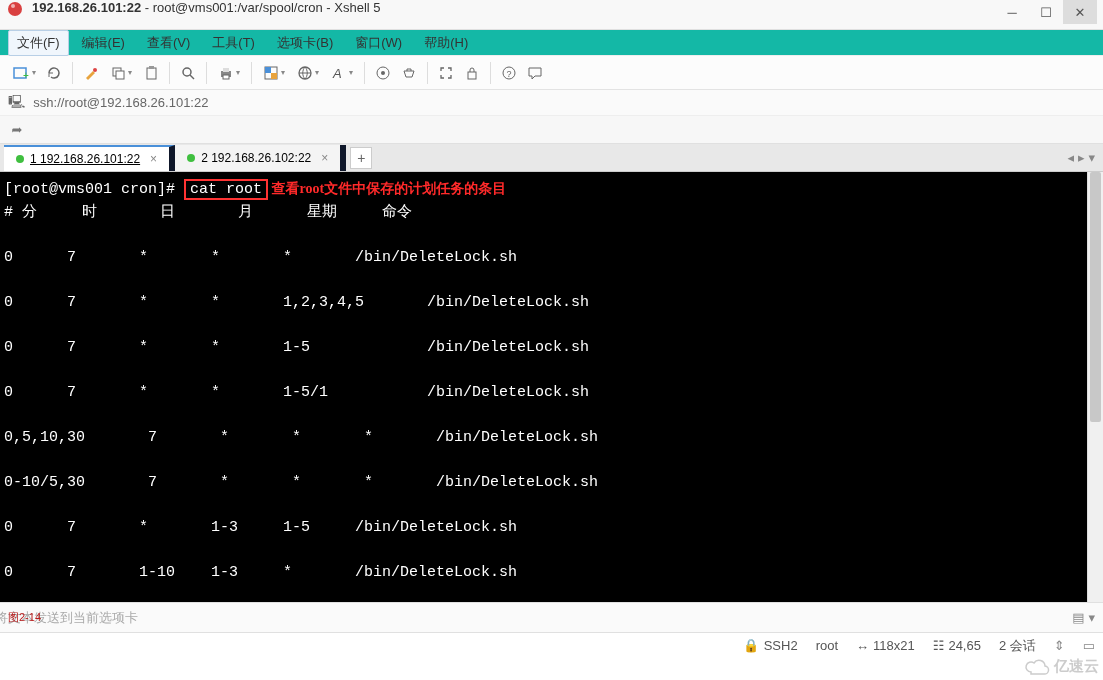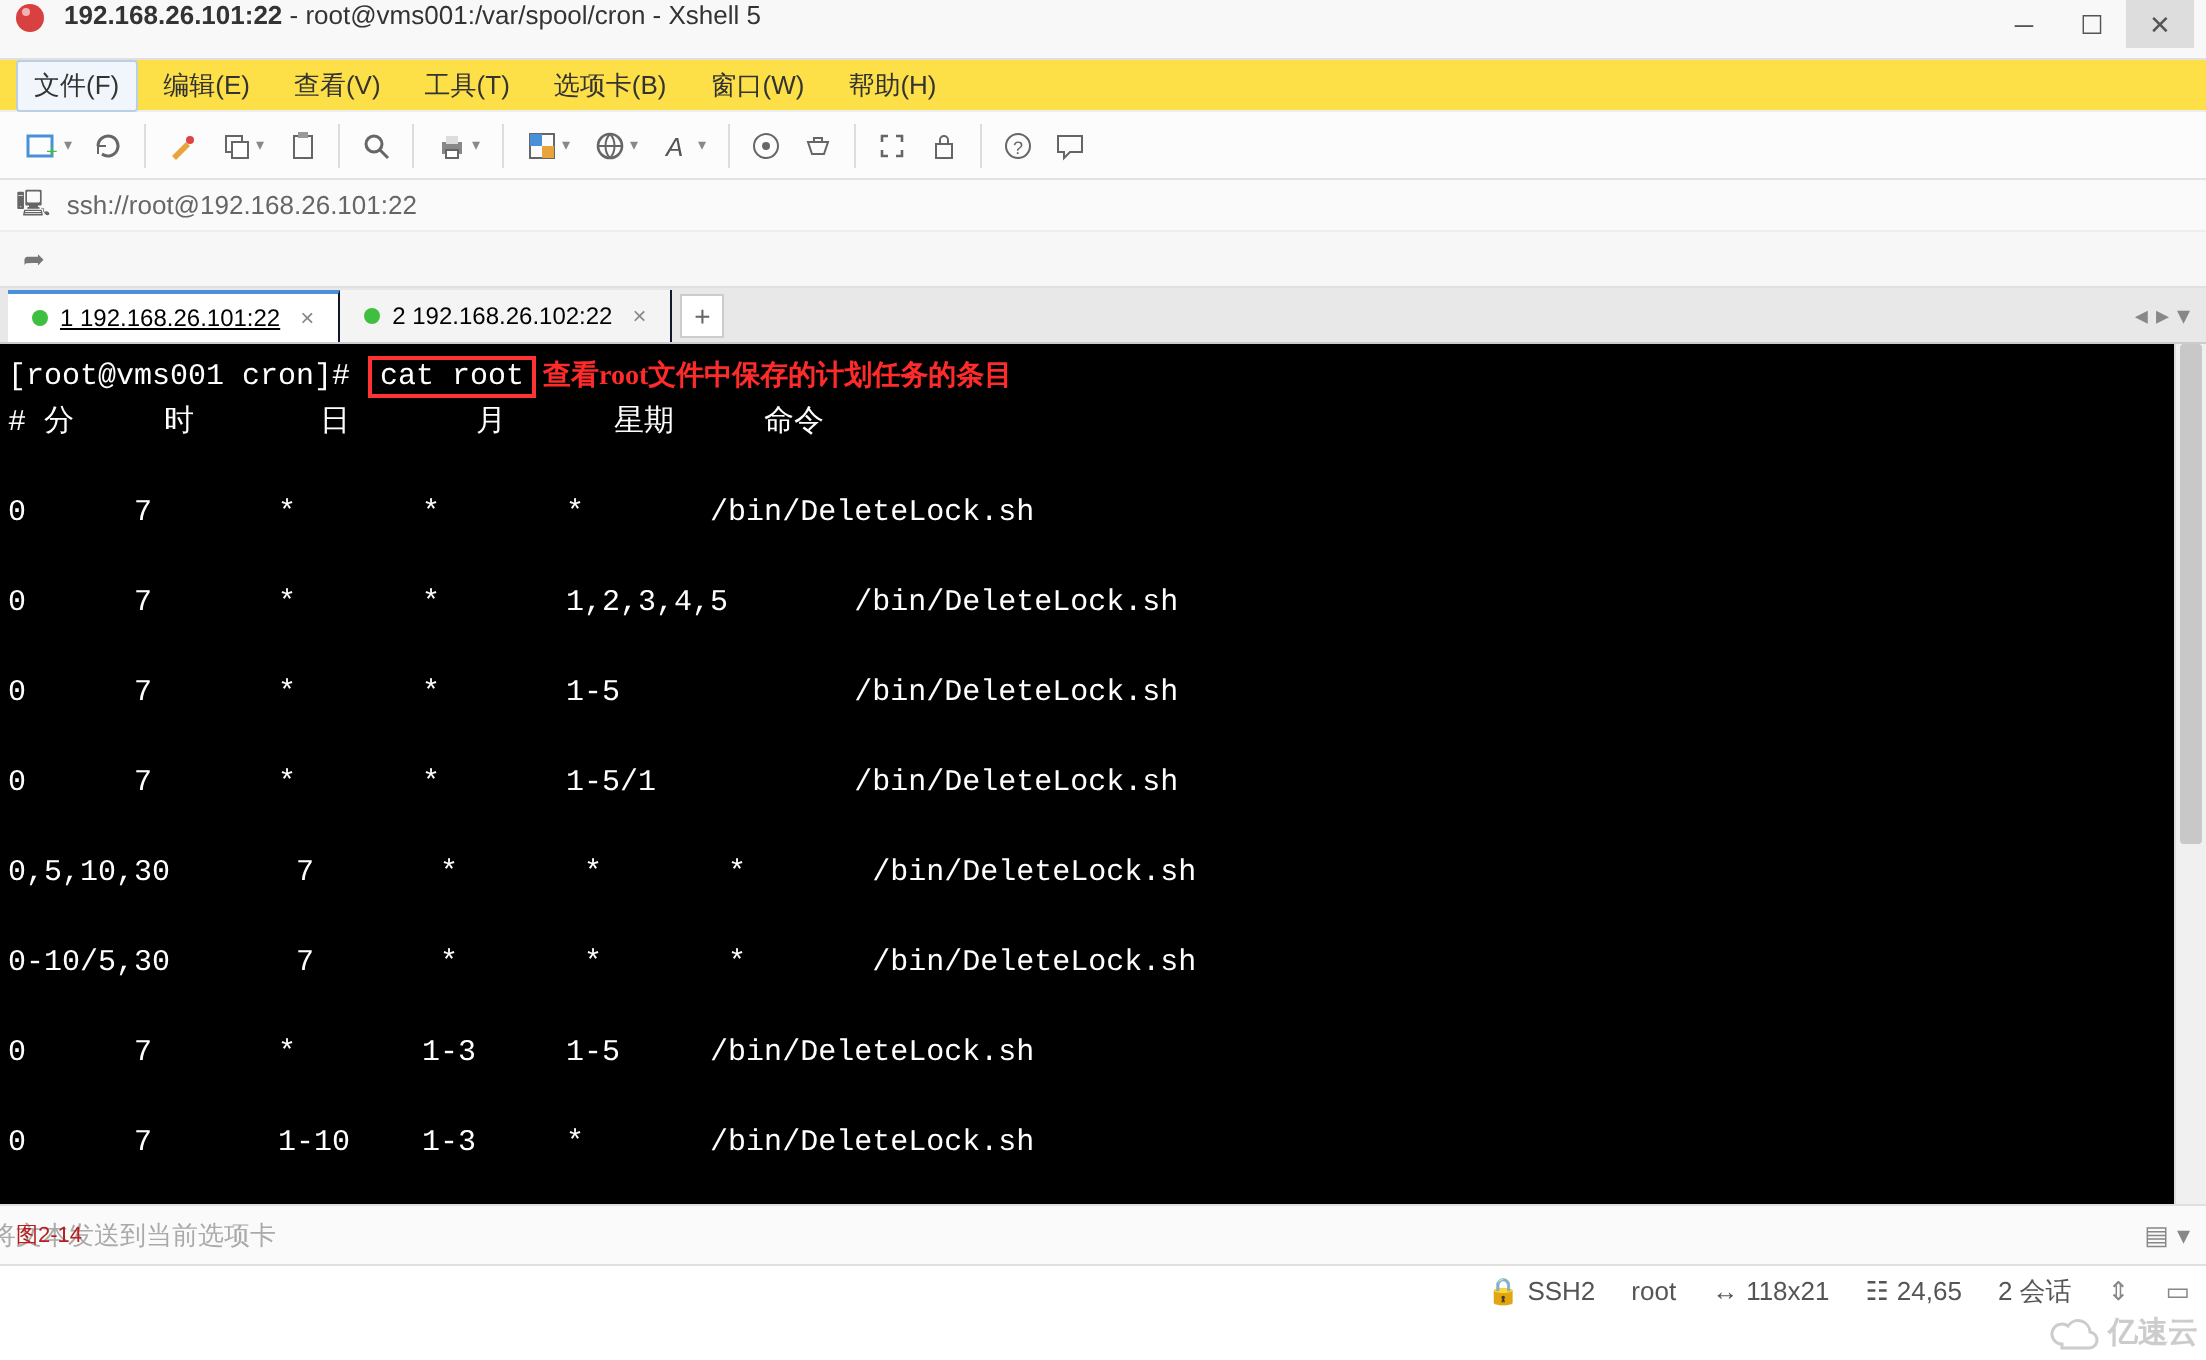--- a/index.html
+++ b/index.html
@@ -9,41 +9,41 @@
 .titlebar { height: 30px; background: #f8f8f8; display: flex; padding: 0 6px; border-bottom: 1px solid #e0e0e0; }
 .titlebar .app-icon { width: 18px; height: 18px; margin-right: 8px; }
 .app-icon svg { width:18px; height:18px; }
 .titlebar .title { font-size: 13px; color: #333; }
 .titlebar .title b { font-weight: bold; }
 .winctl { margin-left: auto; display: flex; }
 .winbtn { width: 34px; height: 24px; display:flex; align-items:center; justify-content:center; color:#555; }
 .winbtn.close { background:#ddd; }
 
 
-.menubar { height: 26px; background: #fde047; display: flex; align-items: center; padding: 0 8px; gap: 4px; border-bottom: 1px solid #eee; }
+.menubar { height: 26px; background: #14b8a6; display: flex; align-items: center; padding: 0 8px; gap: 4px; border-bottom: 1px solid #eee; }
 .menu-item { padding: 3px 8px; border: 1px solid transparent; font-size: 13px; color:#333; }
 .menu-item:first-child { border: 1px solid #b8cfe6; background: #f0f6fc; border-radius: 2px; }
 
 
 .toolbar { height: 34px; background:#fcfcfc; display:flex; align-items:center; padding:0 8px; gap:2px; border-bottom:1px solid #e3e3e3; }
 .tb-btn { width:24px; height:24px; display:flex; align-items:center; justify-content:center; color:#555; position:relative; }
 .tb-btn.wide { width:32px; }
 .tb-dd::after { content:"▾"; font-size:8px; color:#888; margin-left:2px; }
 .tb-sep { width:1px; height:22px; background:#ddd; margin:0 4px; }
 
 
 .addrbar { height:26px; background:#fafafa; display:flex; align-items:center; padding:0 8px; gap:8px; border-bottom:1px solid #eee; color:#666; }
 
 
 .hintbar { height:28px; background:#f7f7f7; display:flex; align-items:center; padding:0 8px; gap:8px; border-bottom:1px solid #e0e0e0; color:#777; }
 .hintbar .arrow-btn { width:18px; height:18px; display:flex; align-items:center; justify-content:center; }
 
 
 .tabbar { height:28px; background:#e8e8e8; display:flex; align-items:center; padding:0 4px; border-bottom:1px solid #ccc; }
-.tab { height:26px; padding:0 12px; display:flex; align-items:center; gap:6px; font-size:12px; border-right:1px solid #0f172a; background:#f4f4f4; position:relative; }
+.tab { height:26px; padding:0 12px; display:flex; align-items:center; gap:6px; font-size:12px; border-right:6px solid #0f172a; background:#f4f4f4; position:relative; }
 .tab.active { background:#fff; border-top:2px solid #4a90d9; }
 .dot { width:8px; height:8px; border-radius:50%; }
 .dot.green { background:#3fbf3f; }
 .tab .close-x { font-size:12px; color:#888; margin-left:4px; }
 .tab-add { width:22px; height:22px; background:#fff; border:1px solid #ccc; margin-left:4px; display:flex; align-items:center; justify-content:center; font-size:14px; color:#666; }
 .tabbar-right { margin-left:auto; display:flex; gap:4px; color:#888; padding-right:4px; }
 
 
 .terminal-wrap { position:relative; height:430px; display:flex; }
 .terminal { flex:1; background:#000; color:#fff; font-family:"Consolas","Courier New",monospace; font-size:15px; padding:6px 4px; line-height:1.5; white-space:pre; overflow:hidden; }

